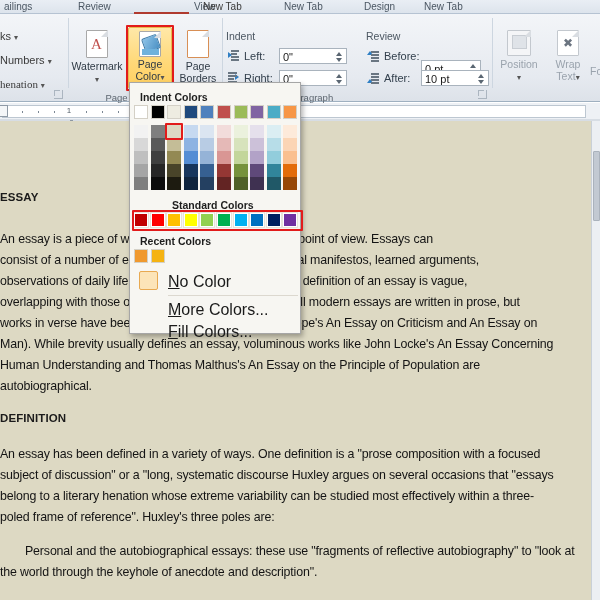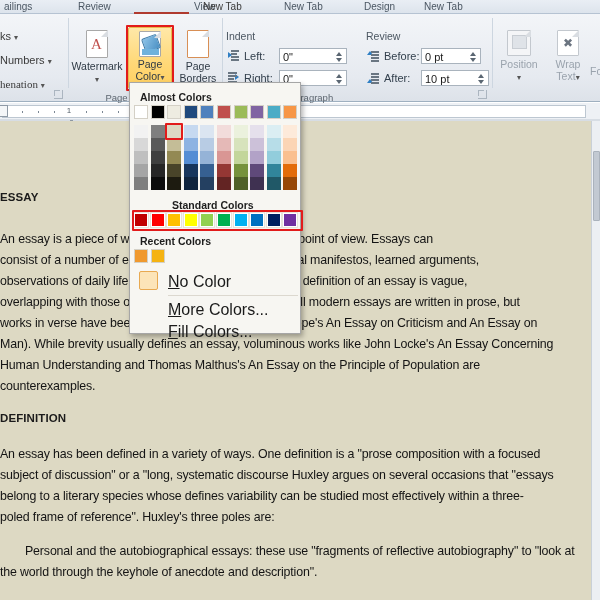--- a/index.html
+++ b/index.html
@@ -295,21 +295,21 @@
     <div class="grp-label" style="left:366px; top:16px; width:50px; text-align:left; font-size:10.5px; color:#4c5762;">Review</div>
 
     <div class="spacicon" style="left:368px; top:36px;">
       <b style="top:0px; border-left-color:#2f7fc4; transform:rotate(-90deg);"></b>
       <span style="top:1px; width:8px;"></span>
       <span style="top:4px; width:8px;"></span>
       <span style="top:7px; width:8px;"></span>
       <span style="top:10px; width:8px;"></span>
     </div>
     <div class="fieldlabel" style="left:384px; top:36px;">Before:</div>
-    <div class="spinfield" style="left:421px; top:34px; width:60px;">
+    <div class="spinfield" style="left:421px; top:46px; width:60px;">
       <span class="val">0 pt</span>
       <span class="spinner">
           <i class="up"></i>
           <i class="dn"></i>
         </span>
     </div>
 
     <div class="spacicon" style="left:368px; top:58px;">
       <b style="top:6px; border-left-color:#2f7fc4; transform:rotate(-90deg);"></b>
       <span style="top:1px; width:8px;"></span>
@@ -375,43 +375,43 @@
 
       <div class="doc-h docline" style="left:0px; top:70px;">ESSAY</div>
 
       <div class="doc-p docline" style="top:108px;">An essay is a piece of writing from an author's personal point of view. Essays can</div>
       <div class="doc-p docline" style="top:129px;">consist of a number of elements: literary criticism, political manifestos, learned arguments,</div>
       <div class="doc-p docline" style="top:150px;">observations of daily life, recollections of the author. The definition of an essay is vague,</div>
       <div class="doc-p docline" style="top:171px;">overlapping with those of an article and a story. Almost all modern essays are written in prose, but</div>
       <div class="doc-p docline" style="top:192px;">works in verse have been dubbed essays (Alexander Pope's An Essay on Criticism and An Essay on</div>
       <div class="doc-p docline" style="top:213px;">Man). While brevity usually defines an essay, voluminous works like John Locke's An Essay Concerning</div>
       <div class="doc-p docline" style="top:234px;">Human Understanding and Thomas Malthus's An Essay on the Principle of Population are</div>
-      <div class="doc-p docline" style="top:255px;">counterexamples.</div>
+      <div class="doc-p docline" style="top:255px;">autobiographical.</div>
 
       <div class="doc-h docline" style="left:0px; top:291px;">DEFINITION</div>
 
       <div class="doc-p docline" style="top:323px;">An essay has been defined in a variety of ways. One definition is a "prose composition with a focused</div>
       <div class="doc-p docline" style="top:344px;">subject of discussion" or a "long, systematic discourse Huxley argues on several occasions that "essays</div>
-      <div class="doc-p docline" style="top:365px;">belong to a literary species whose defines variability can be studied most effectively within a three-</div>
+      <div class="doc-p docline" style="top:365px;">belong to a literary henation whose extreme variability can be studied most effectively within a three-</div>
       <div class="doc-p docline" style="top:386px;">poled frame of reference". Huxley's three poles are:</div>
 
       <div class="doc-p docline" style="top:420px;margin-left:25px;">Personal and the autobiographical essays: these use "fragments of reflective autobiography" to "look at</div>
       <div class="doc-p docline" style="top:441px;">the world through the keyhole of anecdote and description".</div>
 
       <div class="doc-p docline" style="top:475px;">Objective and factual: in these essays the authors "do not speak  directly of themselves, but turn their</div>
     </div>
   </div>
 
   <div class="scrollbar">
     <div class="scroll-thumb"></div>
   </div>
 
   <div class="menu">
 
-    <div class="menu-section-label" style="top:8px;">Almost Colors</div>
+    <div class="menu-section-label" style="top:8px;">Indent Colors</div>
     <div id="theme-base-row">
         <div class="sw" style="left: 4px; top: 22px; width: 14px; height: 14px; background: rgb(255, 255, 255);"></div>
         <div class="sw" style="left: 20.6px; top: 22px; width: 14px; height: 14px; background: rgb(0, 0, 0);"></div>
         <div class="sw" style="left: 37.2px; top: 22px; width: 14px; height: 14px; background: rgb(238, 236, 225);"></div>
         <div class="sw" style="left: 53.8px; top: 22px; width: 14px; height: 14px; background: rgb(31, 73, 125);"></div>
         <div class="sw" style="left: 70.4px; top: 22px; width: 14px; height: 14px; background: rgb(79, 129, 189);"></div>
         <div class="sw" style="left: 87px; top: 22px; width: 14px; height: 14px; background: rgb(192, 80, 77);"></div>
         <div class="sw" style="left: 103.6px; top: 22px; width: 14px; height: 14px; background: rgb(155, 187, 89);"></div>
         <div class="sw" style="left: 120.2px; top: 22px; width: 14px; height: 14px; background: rgb(128, 100, 162);"></div>
         <div class="sw" style="left: 136.8px; top: 22px; width: 14px; height: 14px; background: rgb(75, 172, 198);"></div>

